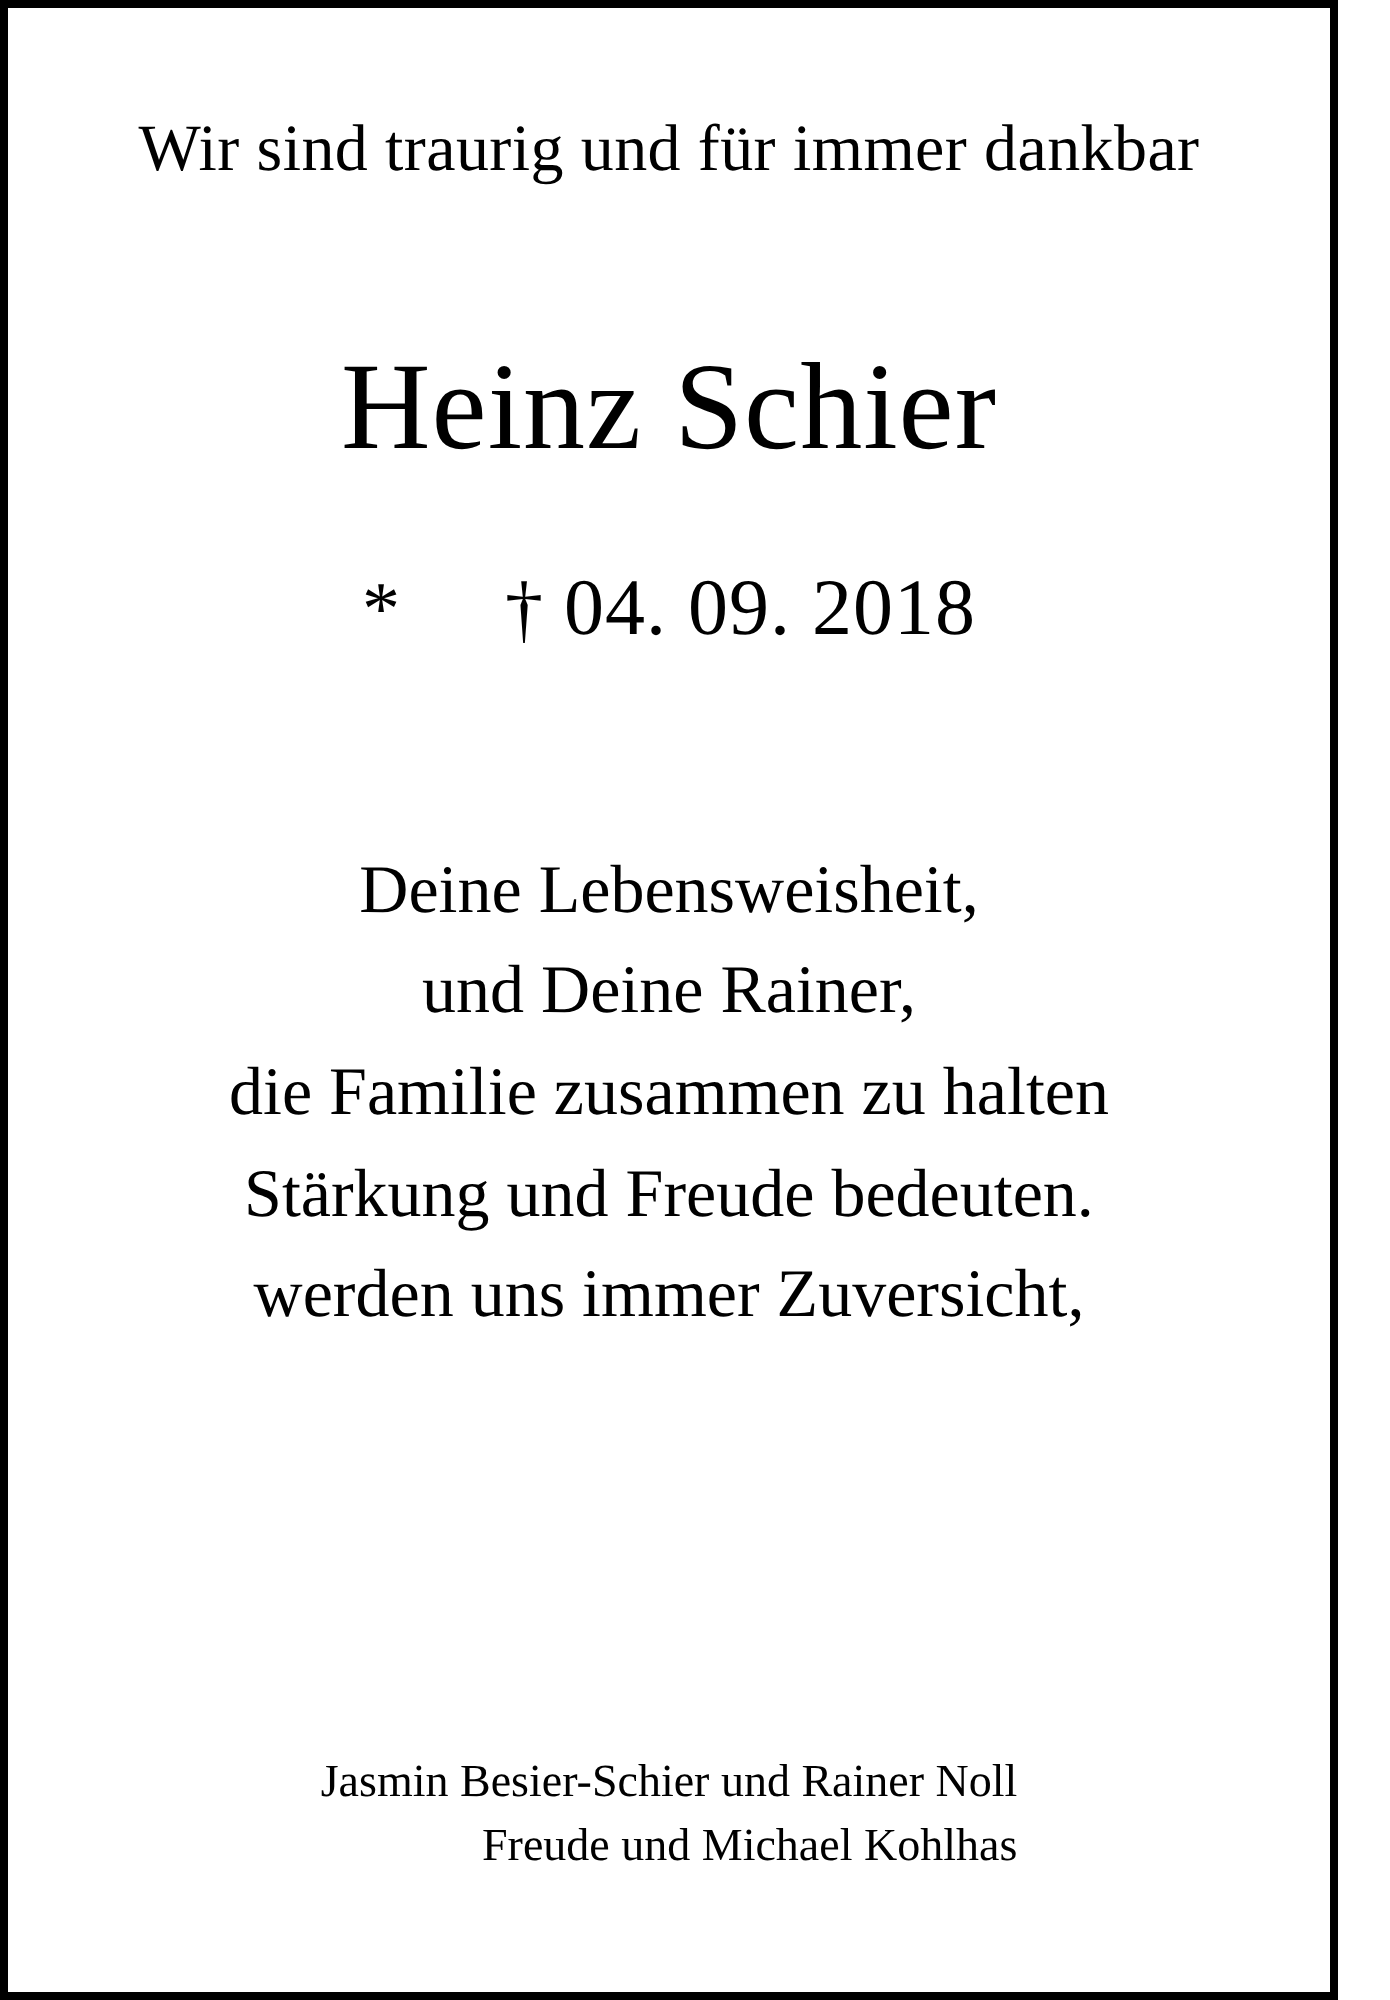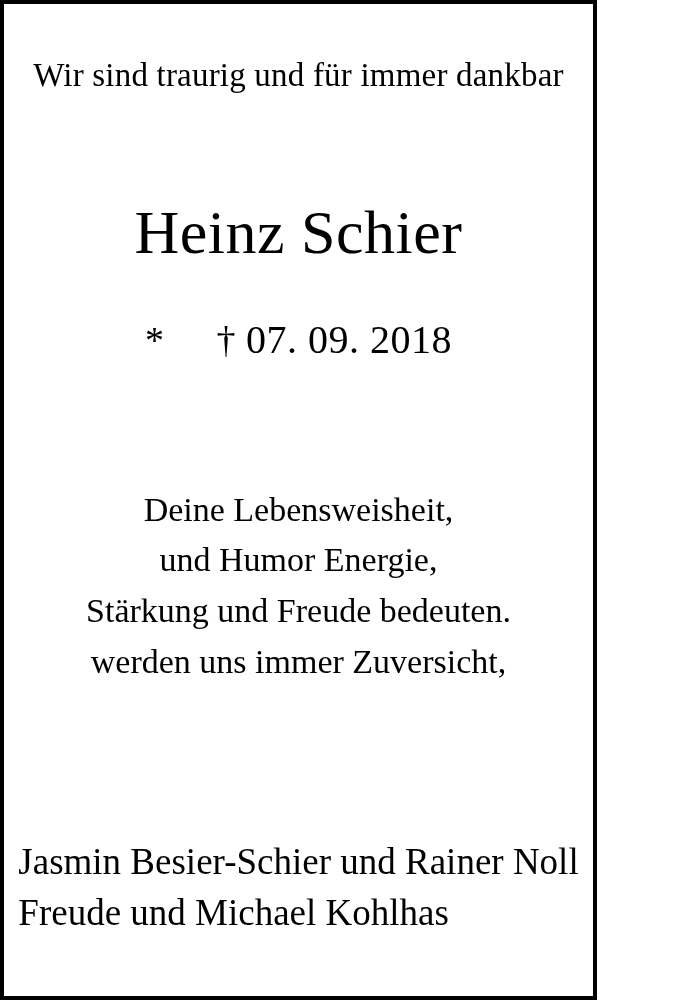--- a/index.html
+++ b/index.html
@@ -9,44 +9,43 @@
   }
   body {
     width: 695px;
     height: 1000px;
     font-family: "Liberation Serif", serif;
     color: #000000;
     overflow: hidden;
   }
   .notice {
     box-sizing: border-box;
-    width: 597px;
+    width: 669px;
     height: 1000px;
     border: 4px solid #000000;
     padding: 52px 28px 24px 28px;
     display: flex;
     flex-direction: column;
     align-items: center;
     background: #ffffff;
-    gap: 28px;
   }
   .headline {
     font-size: 33px;
     line-height: 1.2;
     text-align: center;
     letter-spacing: 0.2px;
     margin-bottom: 74px;
     white-space: nowrap;
   }
   .name {
     font-size: 62px;
     line-height: 1.1;
     text-align: center;
     letter-spacing: 0.5px;
-    margin-bottom: 22px;
+    margin-bottom: 42px;
   }
   .dates {
     display: flex;
     justify-content: center;
     align-items: baseline;
     gap: 52px;
     font-size: 40px;
     letter-spacing: 0.5px;
     margin-bottom: 94px;
   }
@@ -67,23 +66,23 @@
   }
   .verse-line {
     display: block;
     white-space: nowrap;
   }
   .spacer {
     flex: 1 1 auto;
     min-height: 48px;
   }
   .survivors {
-    font-size: 37px;
+    font-size: 23px;
     line-height: 1.36;
-    text-align: left;
+    text-align: right;
     padding-bottom: 34px;
   }
   .survivor-line {
     display: block;
     white-space: nowrap;
   }
 </style>
 </head>
 <body>
 
@@ -92,27 +91,28 @@
   <div class="headline">Wir sind traurig und für immer dankbar</div>
 
   <div class="name">Heinz Schier</div>
 
   <div class="dates">
     <div class="date-item">
       <span class="date-symbol">*</span>
     </div>
     <div class="date-item">
       <span class="date-symbol">†</span>
-      <span>07. 09. 2018</span>
+      <span>04. 09. 2018</span>
     </div>
   </div>
 
   <div class="verse">
     <span class="verse-line">Deine Lebensweisheit,</span>
-    <span class="verse-line">und Humor Energie,</span>
+    <span class="verse-line">und Deine Rainer,</span>
+    <span class="verse-line">die Familie zusammen zu halten</span>
     <span class="verse-line">Stärkung und Freude bedeuten.</span>
     <span class="verse-line">werden uns immer Zuversicht,</span>
   </div>
 
   <div class="spacer"></div>
 
   <div class="survivors">
     <span class="survivor-line">Jasmin Besier-Schier und Rainer Noll</span>
     <span class="survivor-line">Freude und Michael Kohlhas</span>
   </div>

